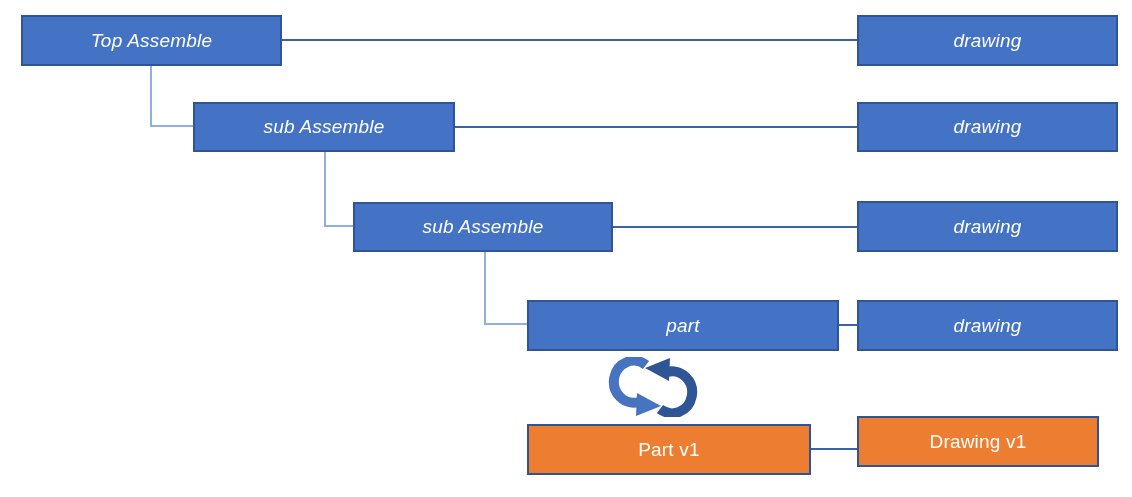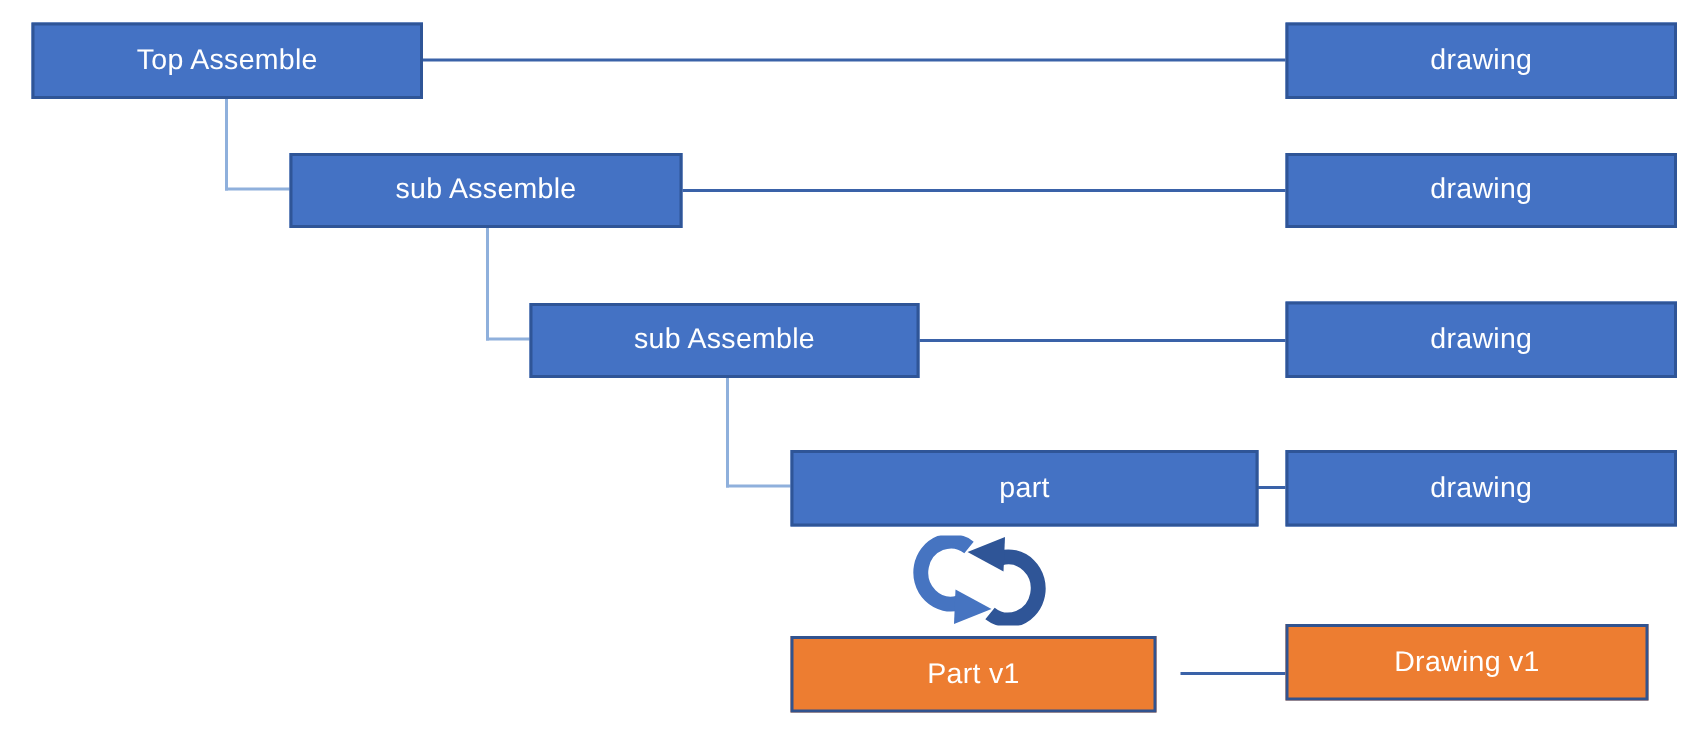--- a/index.html
+++ b/index.html
@@ -7,21 +7,21 @@
     --orange-fill:#ED7D31; --orange-border:#31538F;
     --connector:#3A62A8; --elbow:#8FB0DC;
     --icon-left:#4674C1; --icon-right:#2F5597;
     --text:#FFFFFF; --bg:#FFFFFF;
   }
   *{margin:0;padding:0;box-sizing:border-box;}
   body{background:var(--bg);font-family:"Liberation Sans",sans-serif;}
   .canvas{position:relative;width:1132px;height:497px;background:var(--bg);overflow:hidden;}
   .box{position:absolute;display:flex;align-items:center;justify-content:center;
        color:var(--text);font-size:19px;letter-spacing:0.2px;}
-  .box.blue{background:var(--blue-fill);border:2px solid var(--blue-border);}
+  .box.blue{background:var(--blue-fill);border:2px solid var(--blue-border);font-style:italic;}
   .box.orange{background:var(--orange-fill);border:2px solid var(--orange-border);}
   .conn{position:absolute;background:var(--connector);}
   .conn.h{height:2px;}
   .elbow{position:absolute;background:var(--elbow);}
   .elbow.v{width:2px;}
   .elbow.h{height:2px;}
   .icon-wrap{position:absolute;left:603px;top:357px;width:100px;height:60px;}
 </style>
 </head>
 <body>
@@ -46,21 +46,21 @@
   </div>
   <div class="box blue" style="left:193px;top:102px;width:262px;height:50px">
     <span>sub Assemble</span>
   </div>
   <div class="box blue" style="left:353px;top:202px;width:260px;height:50px">
     <span>sub Assemble</span>
   </div>
   <div class="box blue" style="left:527px;top:300px;width:312px;height:51px">
     <span>part</span>
   </div>
-  <div class="box orange" style="left:527px;top:424px;width:244px;height:51px">
+  <div class="box orange" style="left:527px;top:424px;width:284px;height:51px">
     <span>Part v1</span>
   </div>
 
   <div class="box blue" style="left:857px;top:15px;width:261px;height:51px">
     <span>drawing</span>
   </div>
   <div class="box blue" style="left:857px;top:102px;width:261px;height:50px">
     <span>drawing</span>
   </div>
   <div class="box blue" style="left:857px;top:201px;width:261px;height:51px">

